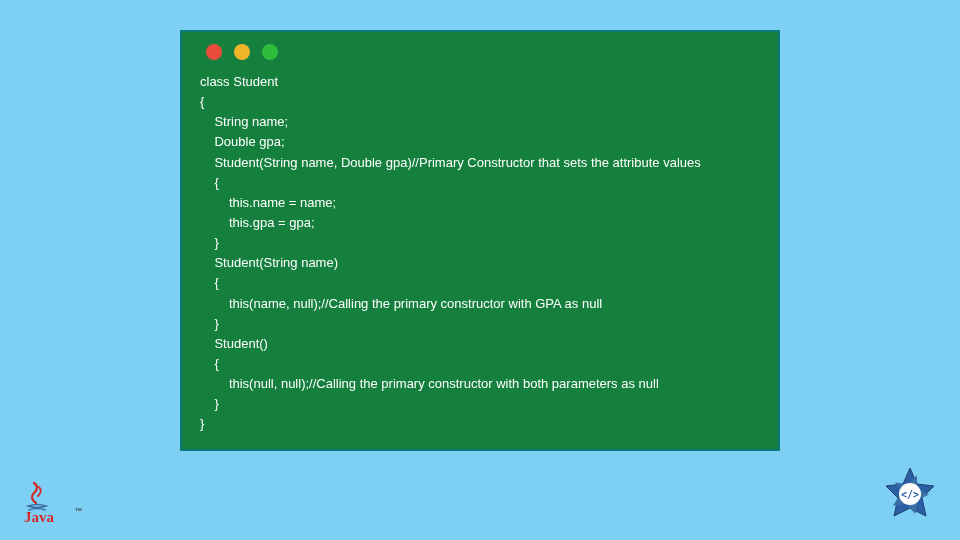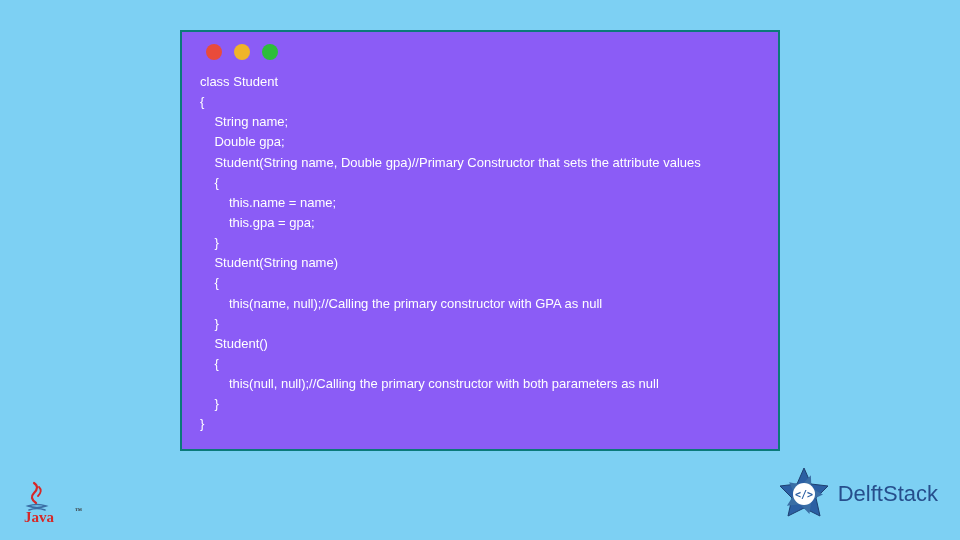--- a/index.html
+++ b/index.html
@@ -9,21 +9,21 @@
     background: #7dd0f3;
     font-family: Arial, Helvetica, sans-serif;
     position: relative;
     overflow: hidden;
   }
   .code-window {
     position: absolute;
     left: 180px;
     top: 30px;
     width: 600px;
-    background: #8b5cf6;
+    background: #15803d;
     border: 2px solid #0b7a7a;
     padding: 12px 18px 14px 18px;
   }
   .traffic-lights {
     display: flex;
     gap: 12px;
     margin-bottom: 12px;
     padding-left: 6px;
   }
   .light {
@@ -140,14 +140,13 @@
   <div class="ds-star">
     <svg width="56" height="56" viewBox="0 0 56 56">
       <g transform="translate(28,28)">
         <polygon points="0,-26 7,-10 24,-8 12,4 16,22 0,14 -16,22 -12,4 -24,-8 -7,-10" fill="#2b5fa3" stroke="#1d3f70" stroke-width="1"></polygon>
         <polygon points="0,-20 5,-8 18,-6 9,3 12,17 0,11 -12,17 -9,3 -18,-6 -5,-8" fill="#3a6ea5" transform="rotate(20)"></polygon>
         <circle r="11" fill="#ffffff"></circle>
         <text x="0" y="4" text-anchor="middle" font-size="10" font-family="monospace" fill="#2b5fa3" font-weight="bold">&lt;/&gt;</text>
       </g>
     </svg>
   </div>
-  <div class="ds-text">DelftStack</div>
 </div>
 
 </body></html>

